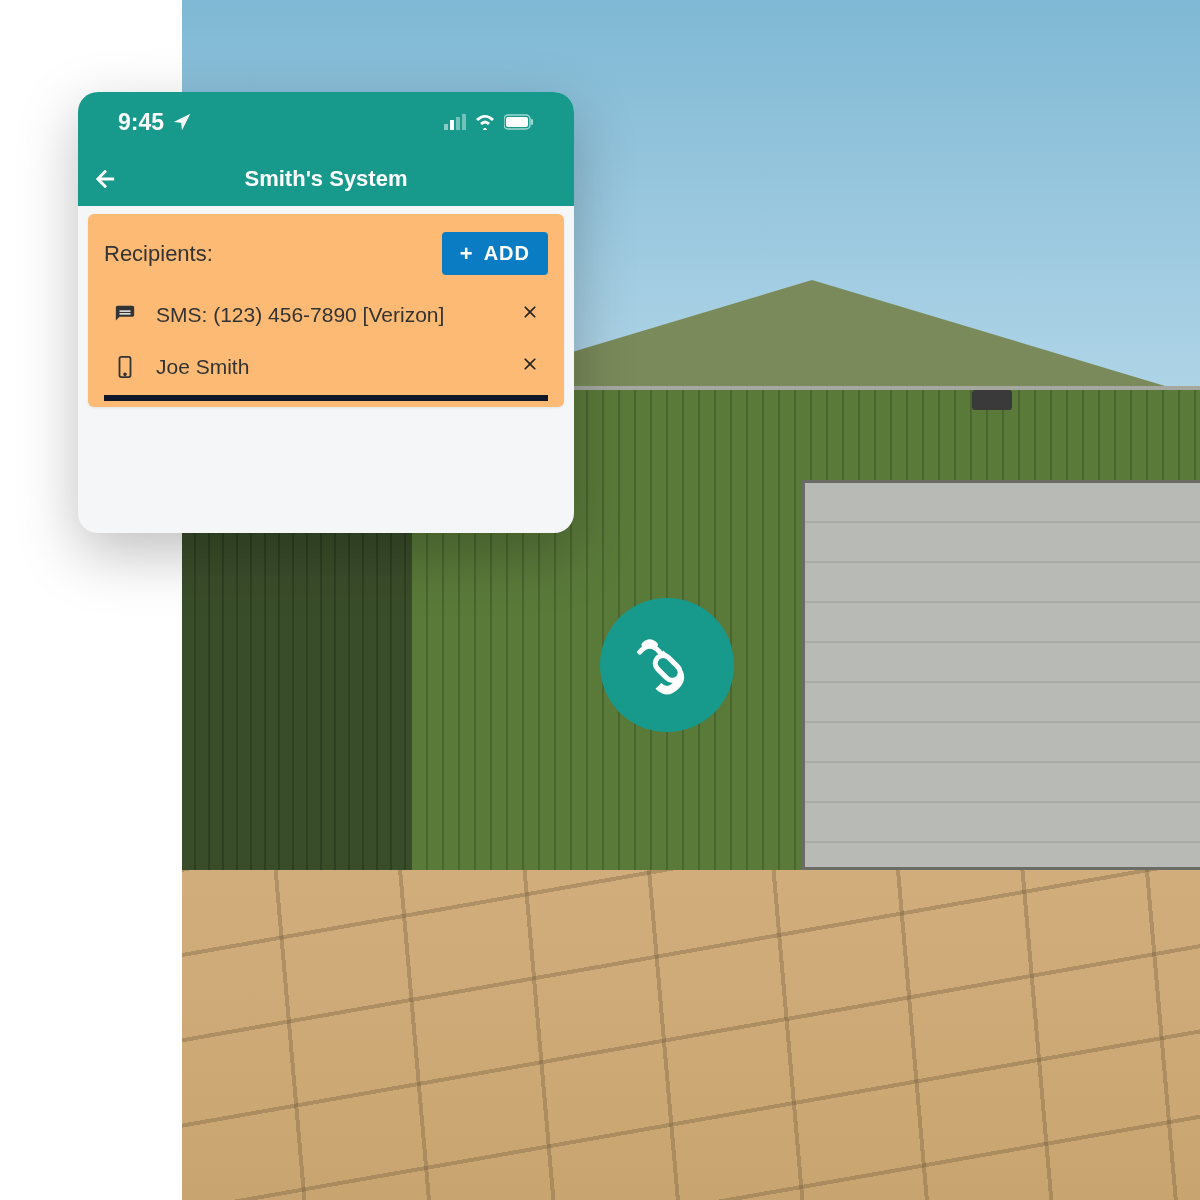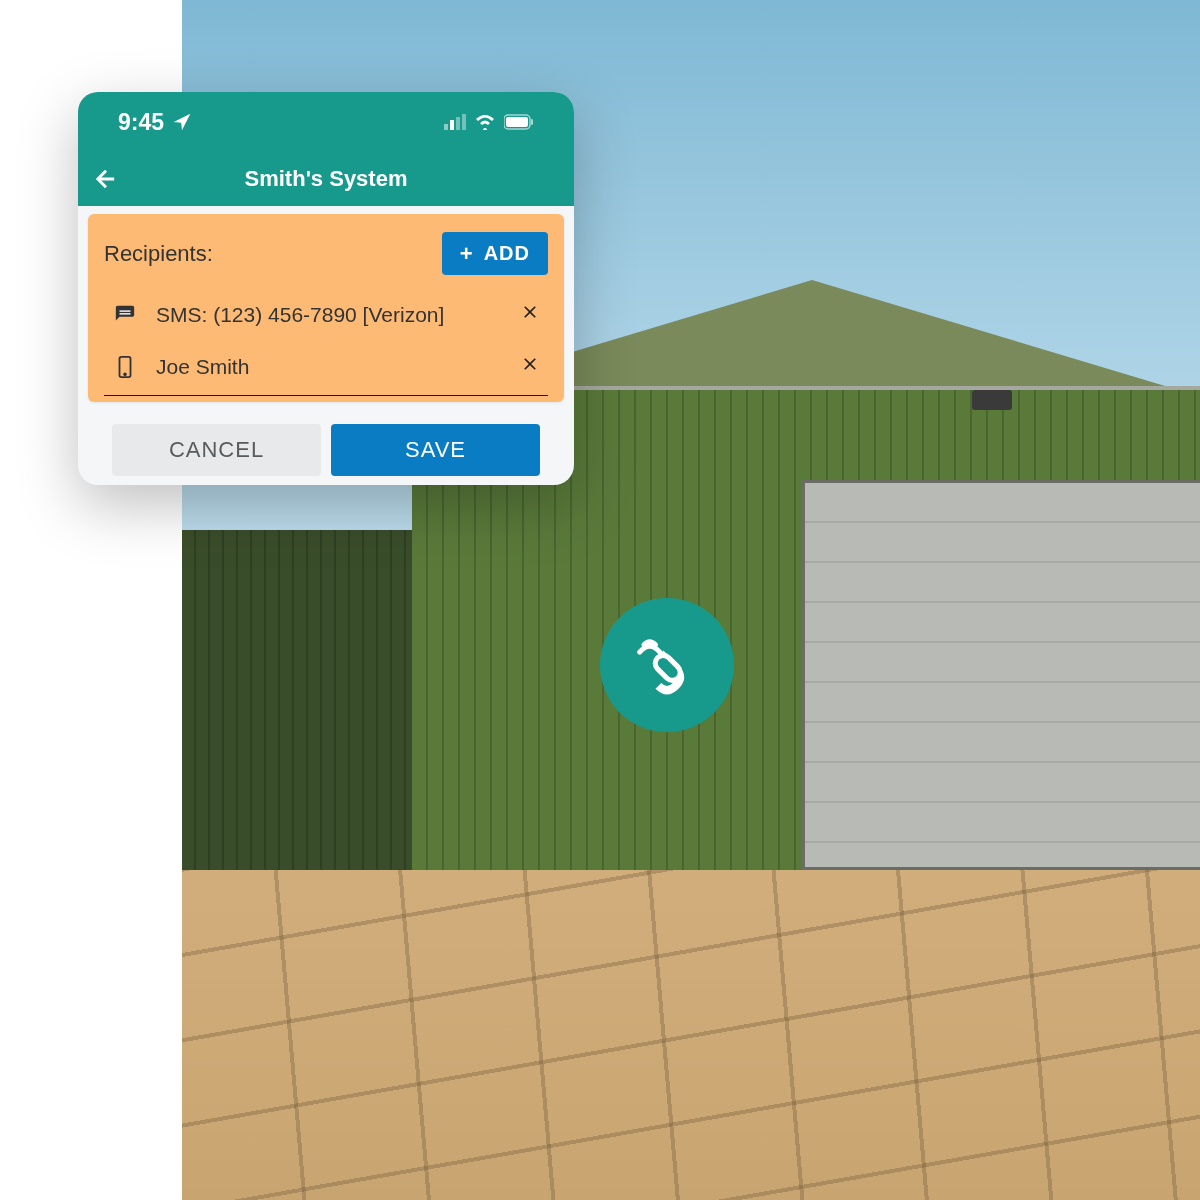--- a/index.html
+++ b/index.html
@@ -156,21 +156,21 @@
       width: 72px;
       height: 72px;
     }
     
     
     .phone-card {
       position: absolute;
       left: 78px;
       top: 92px;
       width: 496px;
-      height: 393px;
+      height: 441px;
       background: #f4f6f8;
       border-radius: 20px;
       overflow: hidden;
       box-shadow: 0 20px 60px rgba(0,0,0,0.25);
     }
     
     .status-bar {
       height: 60px;
       background: #179a8c;
       display: flex;
@@ -267,21 +267,21 @@
       align-items: center;
       padding: 13px 8px;
       gap: 18px;
     }
     
     .recipient-row:not(:last-child) {
       border-bottom: none;
     }
     
     .recipients-list {
-      border-bottom: 1px solid #0f172a;
+      border-bottom: 6px solid #0f172a;
       padding-bottom: 2px;
     }
     
     .recipient-icon {
       width: 26px;
       display: flex;
       justify-content: center;
       color: #333;
     }
     
@@ -424,19 +424,15 @@
           <span class="recipient-text">Joe Smith</span>
           <span class="remove-icon">
             <svg width="20" height="20" viewBox="0 0 24 24" fill="#222">
               <path d="M19 6.41L17.59 5 12 10.59 6.41 5 5 6.41 10.59 12 5 17.59 6.41 19 12 13.41 17.59 19 19 17.59 13.41 12z"></path>
             </svg>
           </span>
         </div>
       </div>
     </div>
 
-    <div class="button-row">
-      <button class="btn btn-cancel">CANCEL</button>
-      <button class="btn btn-save">SAVE</button>
-    </div>
   </div>
 
 </div>
 
 </body></html>

